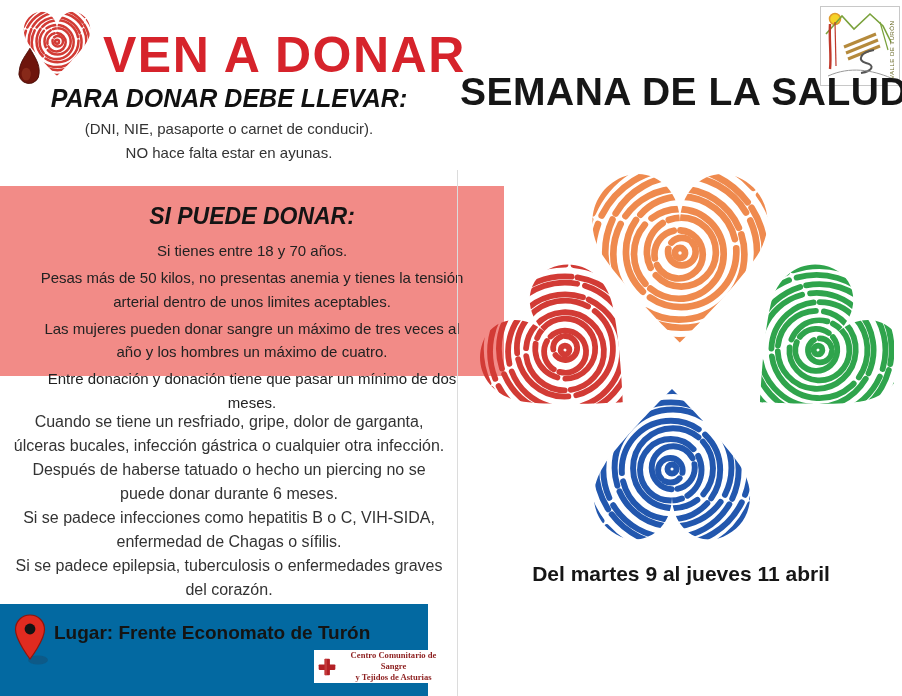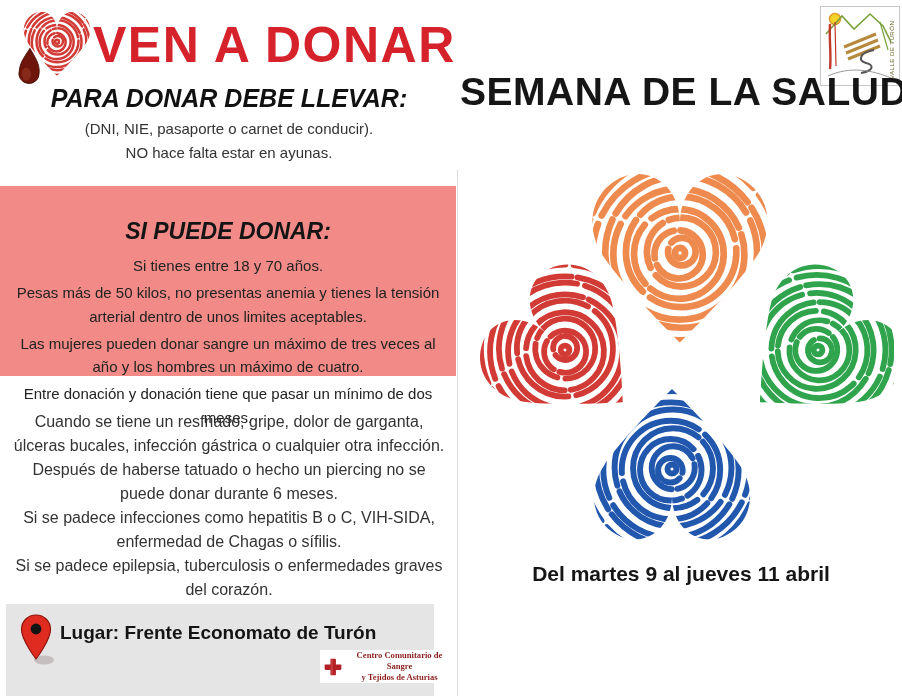--- a/index.html
+++ b/index.html
@@ -1,36 +1,36 @@
 <!DOCTYPE html>
 <html><head>
 <meta charset="utf-8">
 <style>
   html,body{margin:0;padding:0;background:#ffffff;}
   .poster{position:relative;width:902px;height:696px;background:#ffffff;overflow:hidden;
           font-family:"Liberation Sans",sans-serif;color:#222;}
 
   
   .hdr-heart{position:absolute;left:6px;top:4px;width:92px;height:96px;}
-  .main-title{position:absolute;left:93px;top:16px;width:370px;margin:0;
+  .main-title{position:absolute;left:93px;top:16px;width:370px;margin:10px;
               font-size:50px;font-weight:bold;letter-spacing:1.5px;color:#d6232b;white-space:nowrap;}
   .req-block{position:absolute;left:0;top:84px;width:458px;text-align:center;}
   .req-block h2{margin:0;font-size:25px;font-weight:800;font-style:italic;color:#111;}
   .req-block p{margin:7px 0 0;font-size:15px;color:#333;}
 
-  .pink-box{position:absolute;left:0;top:186px;width:456px;height:190px;background:#f28b87;
-            text-align:center;box-sizing:border-box;padding-top:32px;}
+  .pink-box{position:absolute;left:0;top:186px;width:504px;height:190px;background:#f28b87;
+            text-align:center;box-sizing:border-box;padding-top:17px;}
   .pink-box h3{margin:0 0 9px;font-size:23px;font-weight:800;font-style:italic;color:#141414;}
   .pink-box p{margin:4px auto;max-width:424px;font-size:15px;line-height:1.55;color:#222;}
 
   .cannot-block{position:absolute;left:0;top:410px;width:458px;text-align:center;}
   .cannot-block h3{margin:0 0 8px;font-size:23px;font-weight:800;font-style:italic;color:#141414;}
   .cannot-block p{margin:0 auto;max-width:436px;font-size:16px;line-height:1.5;color:#333;}
 
-  .loc-bar{position:absolute;left:6px;top:604px;width:428px;height:92px;background:#e5e5e5;}
+  .loc-bar{position:absolute;left:0;top:604px;width:428px;height:92px;background:#0369a1;}
   .pin-icon{position:absolute;left:14px;top:10px;width:36px;height:52px;}
   .loc-label{position:absolute;left:54px;top:18px;margin:0;font-size:19px;font-weight:bold;color:#141414;}
   .cross-box{position:absolute;left:314px;top:46px;width:136px;height:33px;background:#ffffff;
              display:flex;align-items:center;gap:3px;box-sizing:border-box;padding:12px 3px;}
   .cross-box .txt{flex:1;text-align:center;font-family:"Liberation Serif",serif;
                   font-size:8.6px;line-height:1.3;color:#8d1f1f;font-weight:bold;}
 
   .divider{position:absolute;left:457px;top:170px;bottom:0;width:1px;background:#dcdcdc;}
 
   

